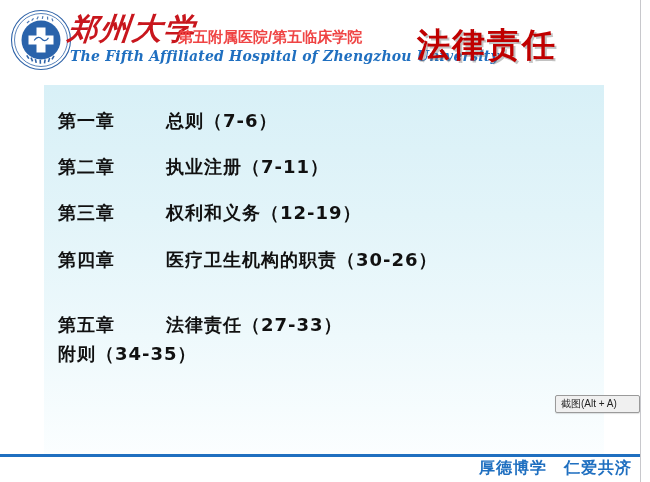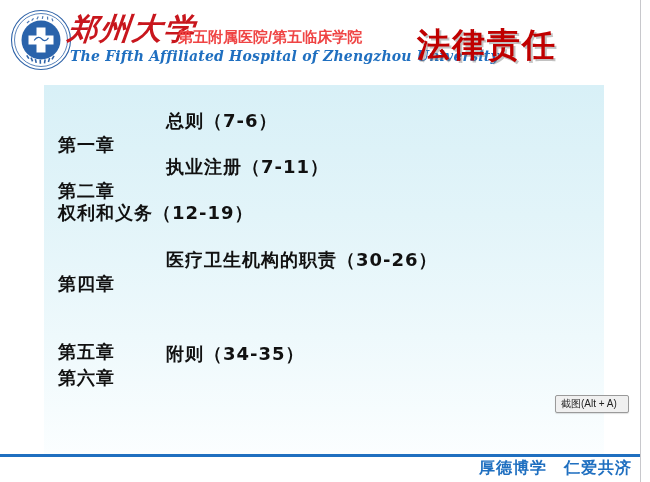--- a/index.html
+++ b/index.html
@@ -132,48 +132,47 @@
     left: 14px;
     height: 30px;
     display: flex;
     align-items: center;
     white-space: nowrap;
   }
   .chapter-row:nth-child(1) { top: 21px; }
   .chapter-row:nth-child(2) { top: 67px; align-items: center; }
   .chapter-row:nth-child(3) { top: 113px; }
   .chapter-row:nth-child(4) { top: 160px; }
-  .chapter-row:nth-child(5) { top: 207px; flex-direction: column; }
+  .chapter-row:nth-child(5) { top: 225px; }
   .chapter-row:nth-child(6) { top: 254px; }
 
   .chapter-label {
     font-family: "DejaVu Sans", "Liberation Sans", sans-serif;
     font-size: 18px;
     font-weight: bold;
     color: #111111;
     width: 108px;
     flex: 0 0 108px;
     letter-spacing: 1px;
-    margin-top: 48px;
   }
 
   .chapter-text {
     font-family: "DejaVu Sans", "Liberation Sans", sans-serif;
     font-size: 18px;
     font-weight: bold;
     color: #111111;
     letter-spacing: 1px;
   }
 
   
   .capture-chip {
     position: absolute;
     left: 555px;
     top: 395px;
-    padding: 2px 11px 3px 5px;
+    padding: 2px 22px 3px 5px;
     background: #f0f0f0;
     border: 1px solid #9a9a9a;
     border-radius: 2px;
     font-family: "Liberation Sans", "DejaVu Sans", sans-serif;
     font-size: 10px;
     color: #222222;
     line-height: 1.1;
     white-space: nowrap;
     box-shadow: 0 1px 1px rgba(0,0,0,0.12);
   }
@@ -249,34 +248,35 @@
         <span class="chapter-label">第一章</span>
         <span class="chapter-text">总则（7-6）</span>
       </div>
 
       <div class="chapter-row">
         <span class="chapter-label">第二章</span>
         <span class="chapter-text">执业注册（7-11）</span>
       </div>
 
       <div class="chapter-row">
+        <span class="chapter-label">第三章</span>
         <span class="chapter-text">权利和义务（12-19）</span>
       </div>
 
       <div class="chapter-row">
         <span class="chapter-label">第四章</span>
         <span class="chapter-text">医疗卫生机构的职责（30-26）</span>
       </div>
 
       <div class="chapter-row">
         <span class="chapter-label">第五章</span>
-      </div>
-
-      <div class="chapter-row">
-        <span class="chapter-label">第六章</span>
+        <span class="chapter-text">法律责任（27-33）</span>
+      </div>
+
+      <div class="chapter-row">
         <span class="chapter-text">附则（34-35）</span>
       </div>
 
     </div>
   </div>
 
   <div class="capture-chip">截图(Alt + A)</div>
 
   <div class="footer-rule"></div>
   <div class="footer-motto">厚德博学　仁爱共济</div>

